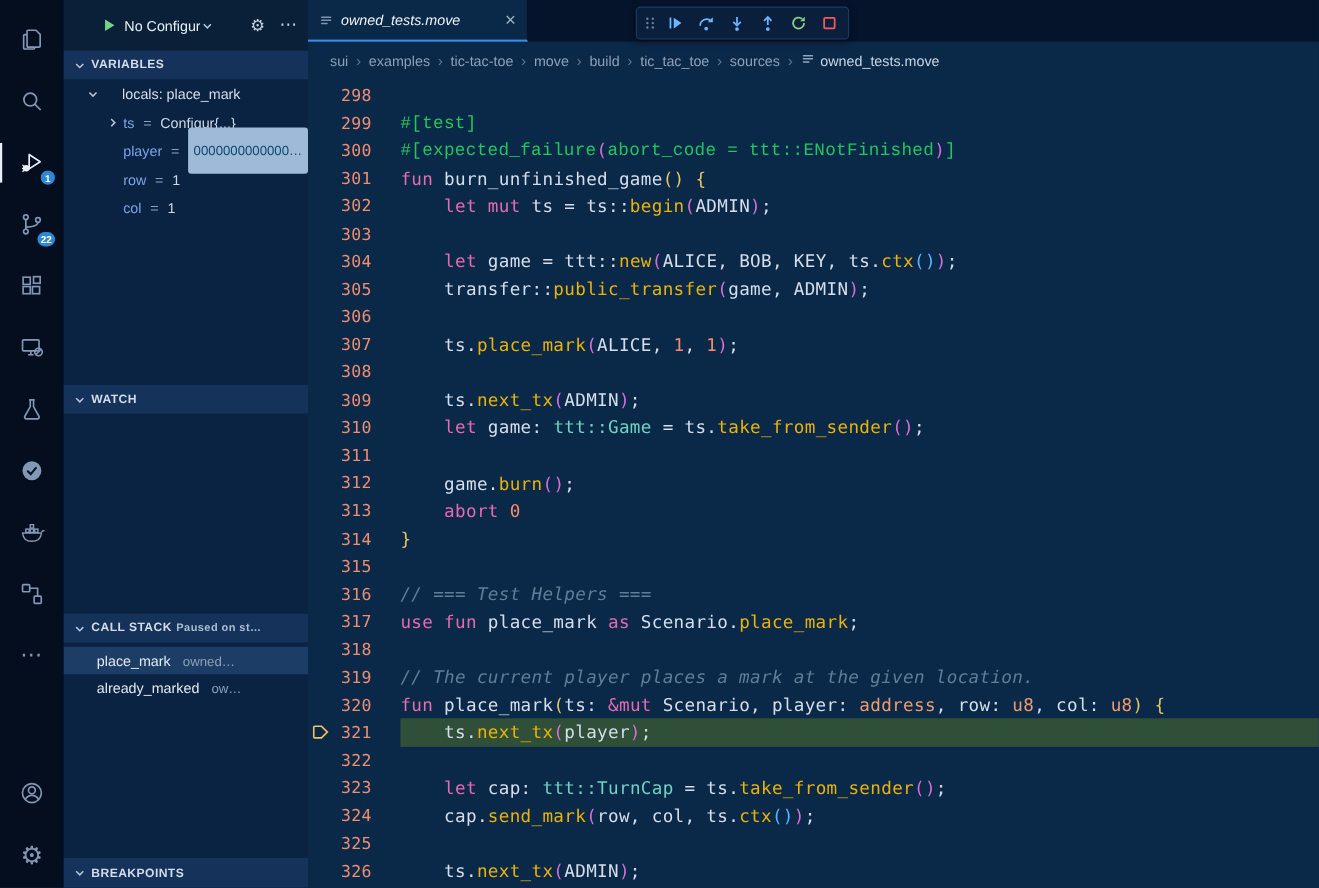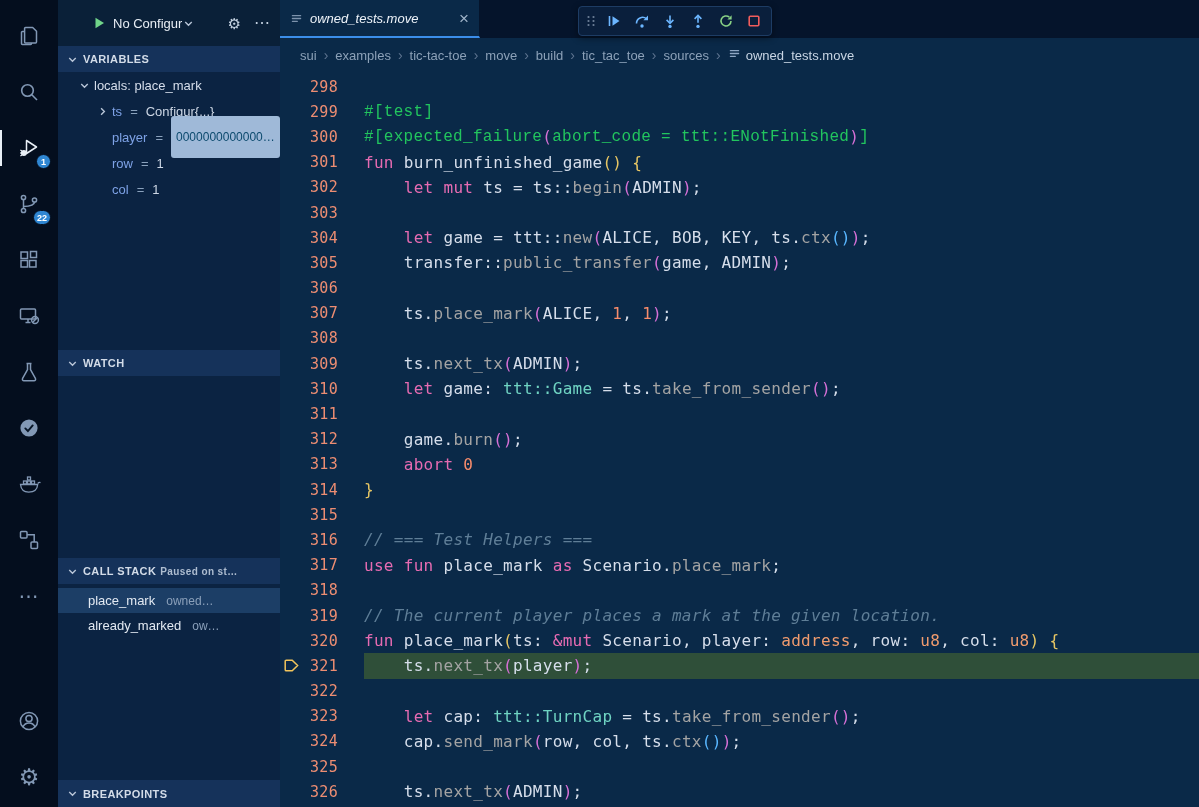--- a/index.html
+++ b/index.html
@@ -34,21 +34,21 @@
 
   .section-header{height:26px;background:#15325a;display:flex;align-items:center;gap:4px;
     padding:0 8px;font-size:11px;font-weight:bold;color:#d3dce8;letter-spacing:.4px;cursor:pointer;flex-shrink:0;}
   .section-status{color:#aebdd0;font-size:10px;font-weight:bold;white-space:nowrap;overflow:hidden;}
   .vars-body{height:278px;overflow:hidden;}
   .watch-body{flex:1;}
   .cs-body{height:196px;padding-top:4px;}
   .bp-header{height:27px;}
 
   .tree-row{height:26px;display:flex;align-items:center;font-size:13px;white-space:nowrap;cursor:pointer;}
-  .scope-row{padding-left:20px;gap:3px;}
+  .scope-row{padding-left:20px;gap:20px;}
   .child-row{padding-left:38px;gap:3px;}
   .child-row.noexp{padding-left:54px;}
   .var-name{color:#7ea2e6;}
   .var-eq{color:#8ba2bd;margin:0 5px;}
   .var-value{color:#cdd7e5;}
   .var-value.boxed{background:#9fb9d8;color:#0c4a6e;border-radius:3px;padding:14px 5px;font-size:12px;
     max-width:110px;overflow:hidden;}
   .cs-row{height:25px;display:flex;align-items:center;padding-left:30px;font-size:13px;cursor:pointer;}
   .cs-row.selected{background:#1c3e66;}
   .cs-name{color:#e2e9f2;}
@@ -84,21 +84,21 @@
   .code-line{display:flex;height:25.2px;align-items:center;}
   .gutter{width:84px;flex-shrink:0;display:flex;align-items:center;height:100%;}
   .marker{width:22px;display:flex;justify-content:center;align-items:center;}
   .line-number{flex:1;text-align:right;padding-right:26px;color:#ed8d72;font-size:15px;}
   .code-text{flex:1;white-space:pre;height:100%;display:flex;align-items:center;min-width:0;}
   .code-line.current .code-text{background:#2f4f39;}
 
   .tok-fg{color:#d6deeb;}
   .tok-kw{color:#e66bb2;}
   .tok-attr{color:#22c55e;font-family:Liberation Mono, monospace;}
-  .tok-fn{color:#a3a3a3;}
+  .tok-fn{color:#eab308;}
   .tok-type{color:#6fd3c2;}
   .tok-prim{color:#f09b6e;}
   .tok-num{color:#f78c6c;}
   .tok-cmt{color:#5f7e97;font-style:italic;}
   .tok-p1{color:#e7c664;}
   .tok-p2{color:#d670d6;}
   .tok-p3{color:#59b7ff;}
 </style>
 </head>
 <body>

